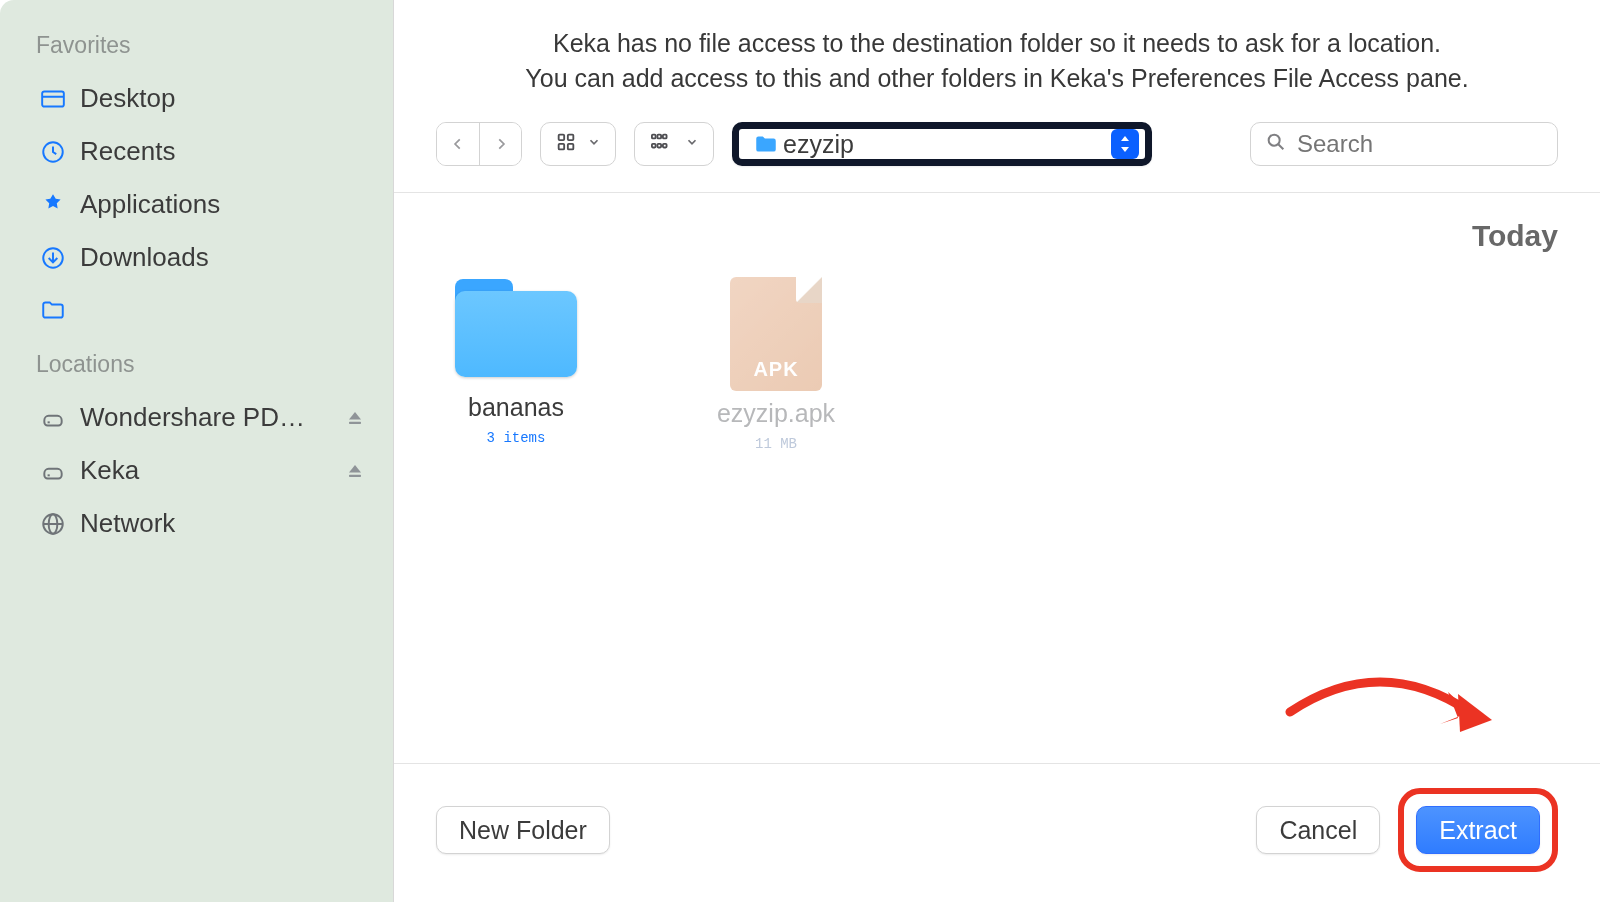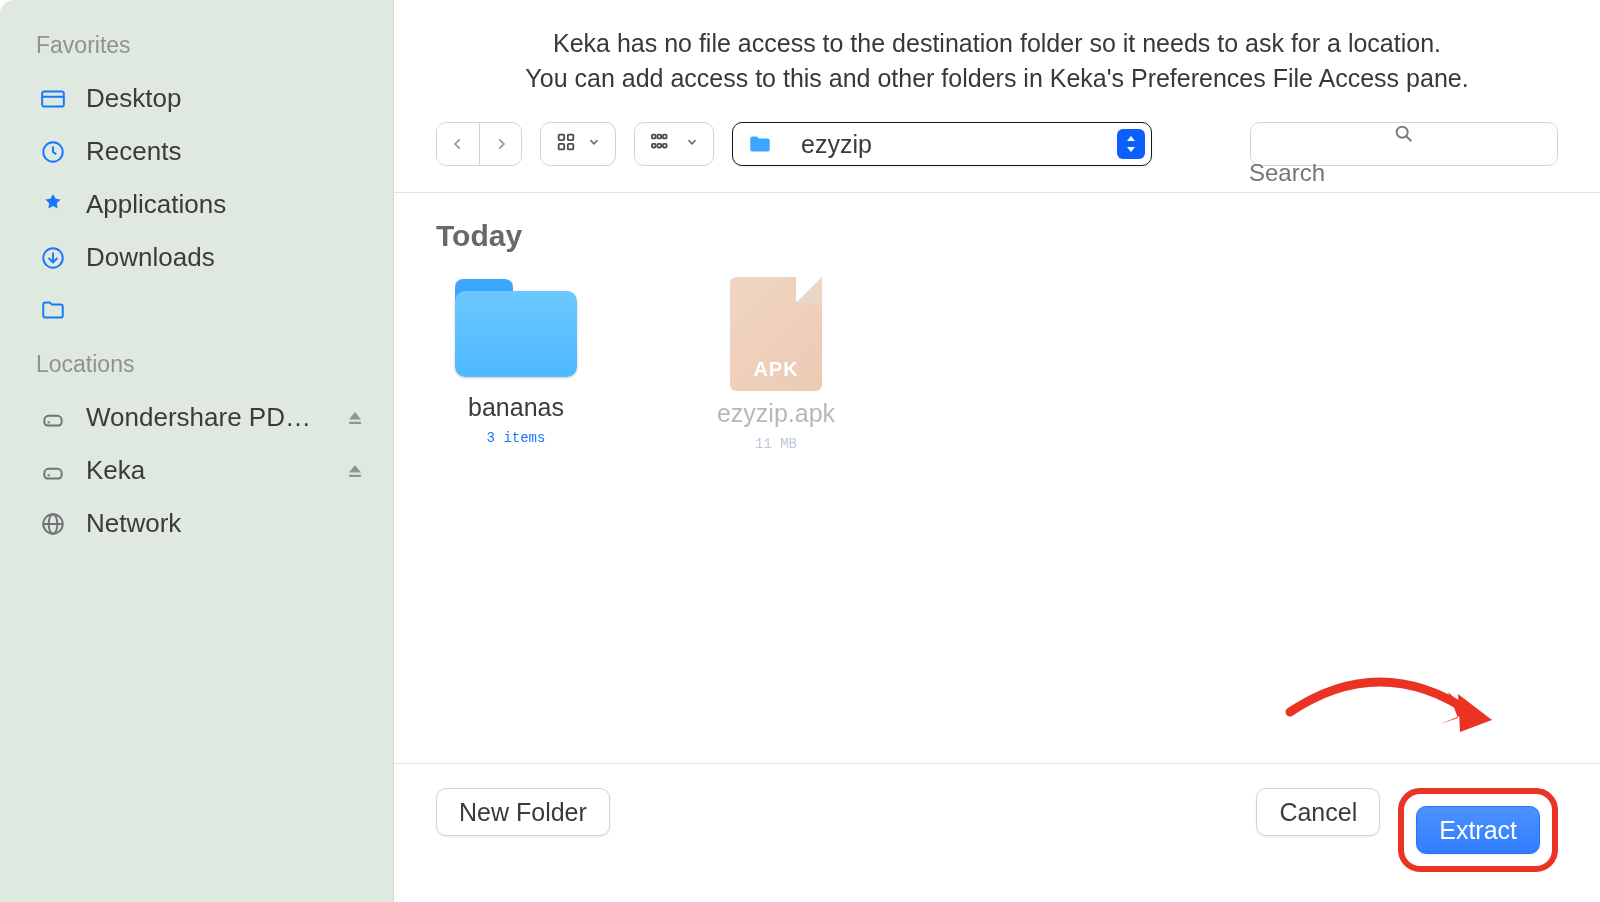--- a/index.html
+++ b/index.html
@@ -25,21 +25,21 @@
 }
 .section-title {
   color: #8e9390;
   font-size: 23px;
   font-weight: 400;
   padding: 12px 8px 10px 8px;
 }
 .sidebar-item {
   display: flex;
   align-items: center;
-  gap: 18px;
+  gap: 12px;
   padding: 8px 10px;
   font-size: 26px;
   color: #3b3b3b;
   border-radius: 8px;
   cursor: default;
 }
 .sidebar-item .icon-wrap {
   width: 30px;
   height: 30px;
   display: flex;
@@ -114,27 +114,27 @@
   align-items: center;
   gap: 10px;
   color: #4e4e52;
   background: #fff;
 }
 .view-btn .chev { color: #6a6a6e; }
 
 .location-btn {
   flex: 0 0 420px;
   height: 44px;
-  border: 1px solid #0f172a;
+  border: 7px solid #0f172a;
   border-radius: 10px;
   box-shadow: 0 1px 2px rgba(0,0,0,0.08);
   display: flex;
   align-items: center;
   padding: 0 6px 0 14px;
-  gap: 28px;
+  gap: 4px;
   background: #fff;
 }
 .loc-folder-icon { color: #3aa6ff; display:flex; align-items:center;}
 .loc-label { font-size: 25px; color: #3b3b3b; flex: 1; }
 .loc-updown {
   width: 28px; height: 30px;
   background: #0a60ff;
   border-radius: 6px;
   display: flex;
   flex-direction: column;
@@ -150,41 +150,41 @@
   width: 308px;
   height: 44px;
   border: 1px solid #d3d3d3;
   border-radius: 10px;
   display: flex;
   align-items: center;
   padding: 0 14px;
   gap: 10px;
   color: #7f7f82;
   background: #fff;
-  flex-direction: column;
 }
 .search-box input {
   border: none;
   outline: none;
   font-size: 24px;
   flex: 1;
   background: transparent;
 }
 
 .content {
   flex: 1;
   border-top: 1px solid #e4e4e4;
   padding: 18px 42px;
   overflow: auto;
 }
 .group-header {
   font-size: 30px;
   font-weight: 700;
   color: #686868;
   padding: 8px 0 24px 0;
+  text-align: right;
 }
 .items {
   display: flex;
   gap: 100px;
 }
 .file-item {
   width: 160px;
   display: flex;
   flex-direction: column;
   align-items: center;
@@ -238,21 +238,21 @@
   color: #fff;
   font-size: 20px;
   font-weight: 700;
   letter-spacing: 1px;
 }
 
 .footer {
   border-top: 1px solid #e4e4e4;
   padding: 24px 42px 30px 42px;
   display: flex;
-  align-items: flex-start;
+  align-items: center;
   gap: 18px;
 }
 .btn {
   height: 48px;
   padding: 0 22px;
   border: 1px solid #d3d3d3;
   border-radius: 10px;
   background: #fff;
   font-size: 25px;
   color: #3b3b3b;

